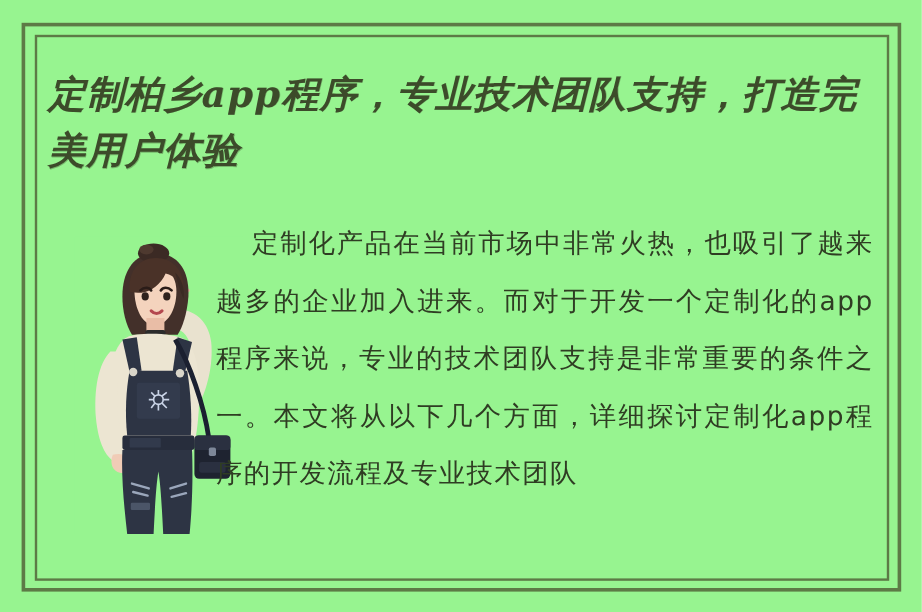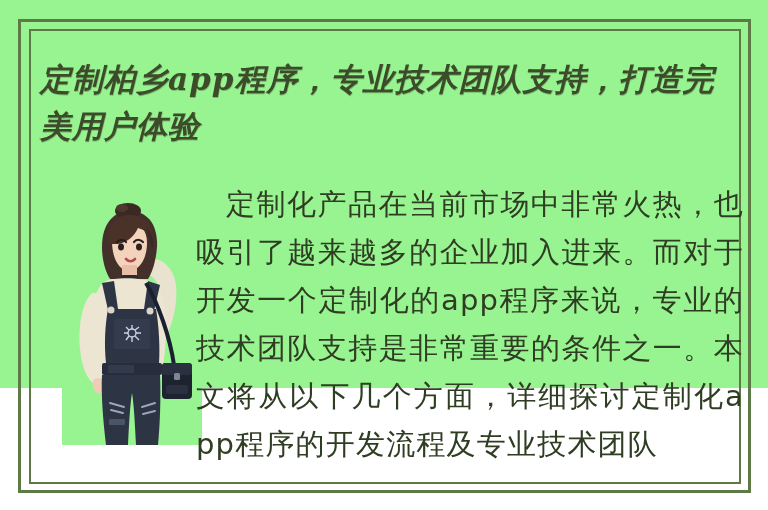--- a/index.html
+++ b/index.html
@@ -9,21 +9,21 @@
   body {
     width: 768px;
     height: 510px;
     overflow: hidden;
     font-family: "Liberation Sans", sans-serif;
   }
 
   #banner {
     position: relative;
     width: 768px;
-    height: 388px;
+    height: 510px;
     background: #97f490;
     box-sizing: border-box;
   }
 
   
   .frame-outer {
     position: absolute;
     left: 18px;
     top: 19px;
     width: 733px;
@@ -67,26 +67,26 @@
     top: 197px;
     width: 140px;
     height: 248px;
     overflow: hidden;
   }
   .photo-svg { display: block; width: 140px; height: 248px; }
 
   
   .body-copy {
     position: absolute;
-    left: 196px;
+    left: 180px;
     top: 180px;
     width: 548px;
     color: #2f3d23;
     font-family: "DejaVu Sans", "Liberation Sans", sans-serif;
-    font-size: 29px;
+    font-size: 22px;
     line-height: 48px;
     letter-spacing: 1.2px;
     text-indent: 30px;
     text-align: justify;
     text-justify: inter-character;
     word-break: break-all;
   }
 </style>
 </head>
 <body>

